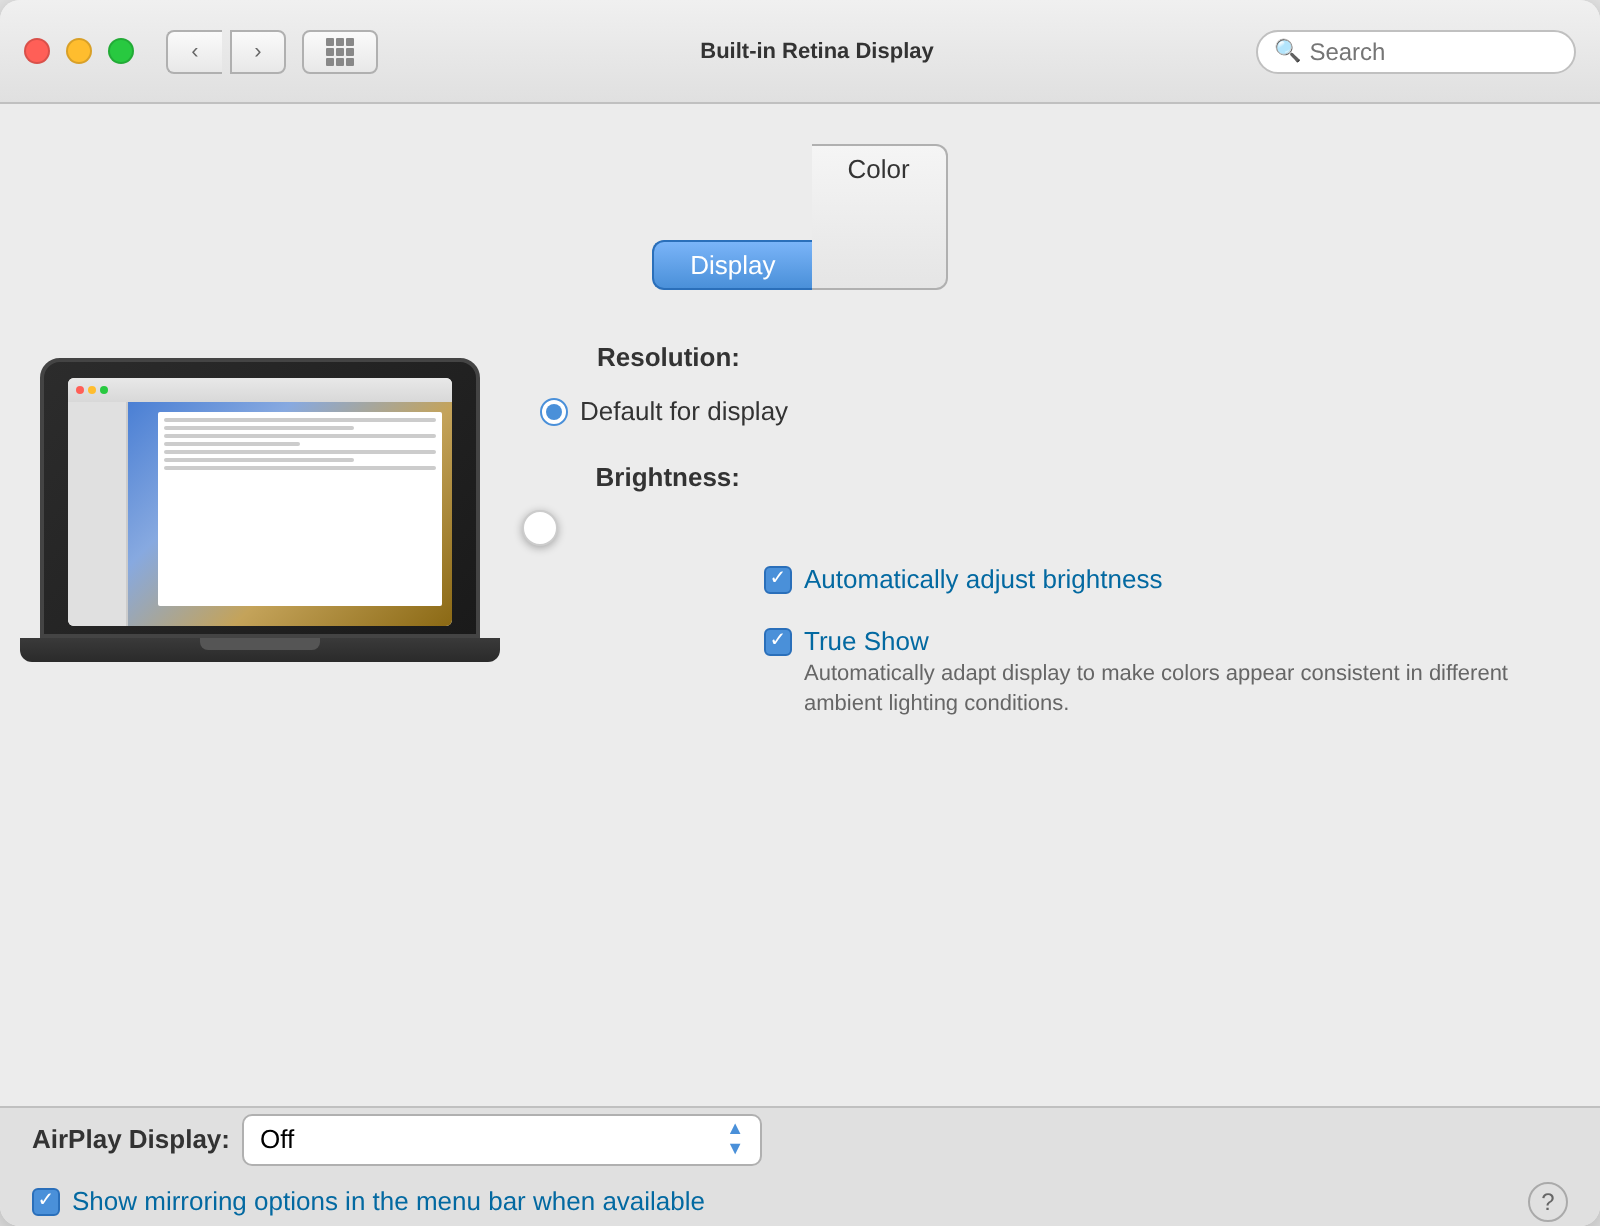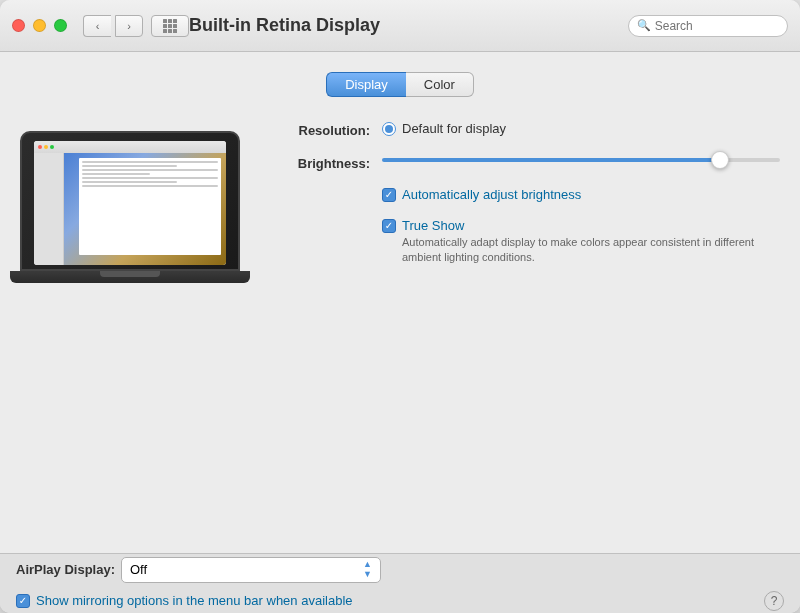--- a/index.html
+++ b/index.html
@@ -97,21 +97,22 @@
 
     .grid-dot {
       width: 4px;
       height: 4px;
       background: #888;
       border-radius: 0.5px;
     }
 
     .title-text {
       flex: 1;
-      font-size: 18px;
+      text-align: center;
+      font-size: 11px;
       font-weight: 600;
       color: #333;
     }
 
     .search-box {
       width: 160px;
       height: 22px;
       background: white;
       border: 1px solid #c0c0c0;
       border-radius: 11px;
@@ -149,21 +150,21 @@
 
     .tab {
       padding: 4px 18px;
       font-size: 13px;
       cursor: pointer;
       border: 1px solid #b0b0b0;
       background: linear-gradient(to bottom, #f5f5f5, #e5e5e5);
       color: #333;
     }
 
-    .tab:first-child { border-radius: 6px 0 0 6px; border-right: none; }
+    .tab:first-child { border-radius: 6px 0 0 6px; border-right: none; margin-top: 48px; }
     .tab:last-child { border-radius: 0 6px 6px 0; border-left: none; }
     .tab:not(:first-child):not(:last-child) { border-left: none; }
 
     .tab.active {
       background: linear-gradient(to bottom, #7ab4f8, #4a90d9);
       color: white;
       border-color: #2a6fba;
     }
 
     
@@ -291,20 +292,21 @@
       flex: 1;
       display: flex;
       flex-direction: column;
       gap: 16px;
     }
 
     .setting-row {
       display: flex;
       align-items: flex-start;
       gap: 12px;
+      flex-direction: column;
     }
 
     .setting-label {
       width: 100px;
       text-align: right;
       font-size: 13px;
       font-weight: 600;
       color: #333;
       padding-top: 2px;
       flex-shrink: 0;

